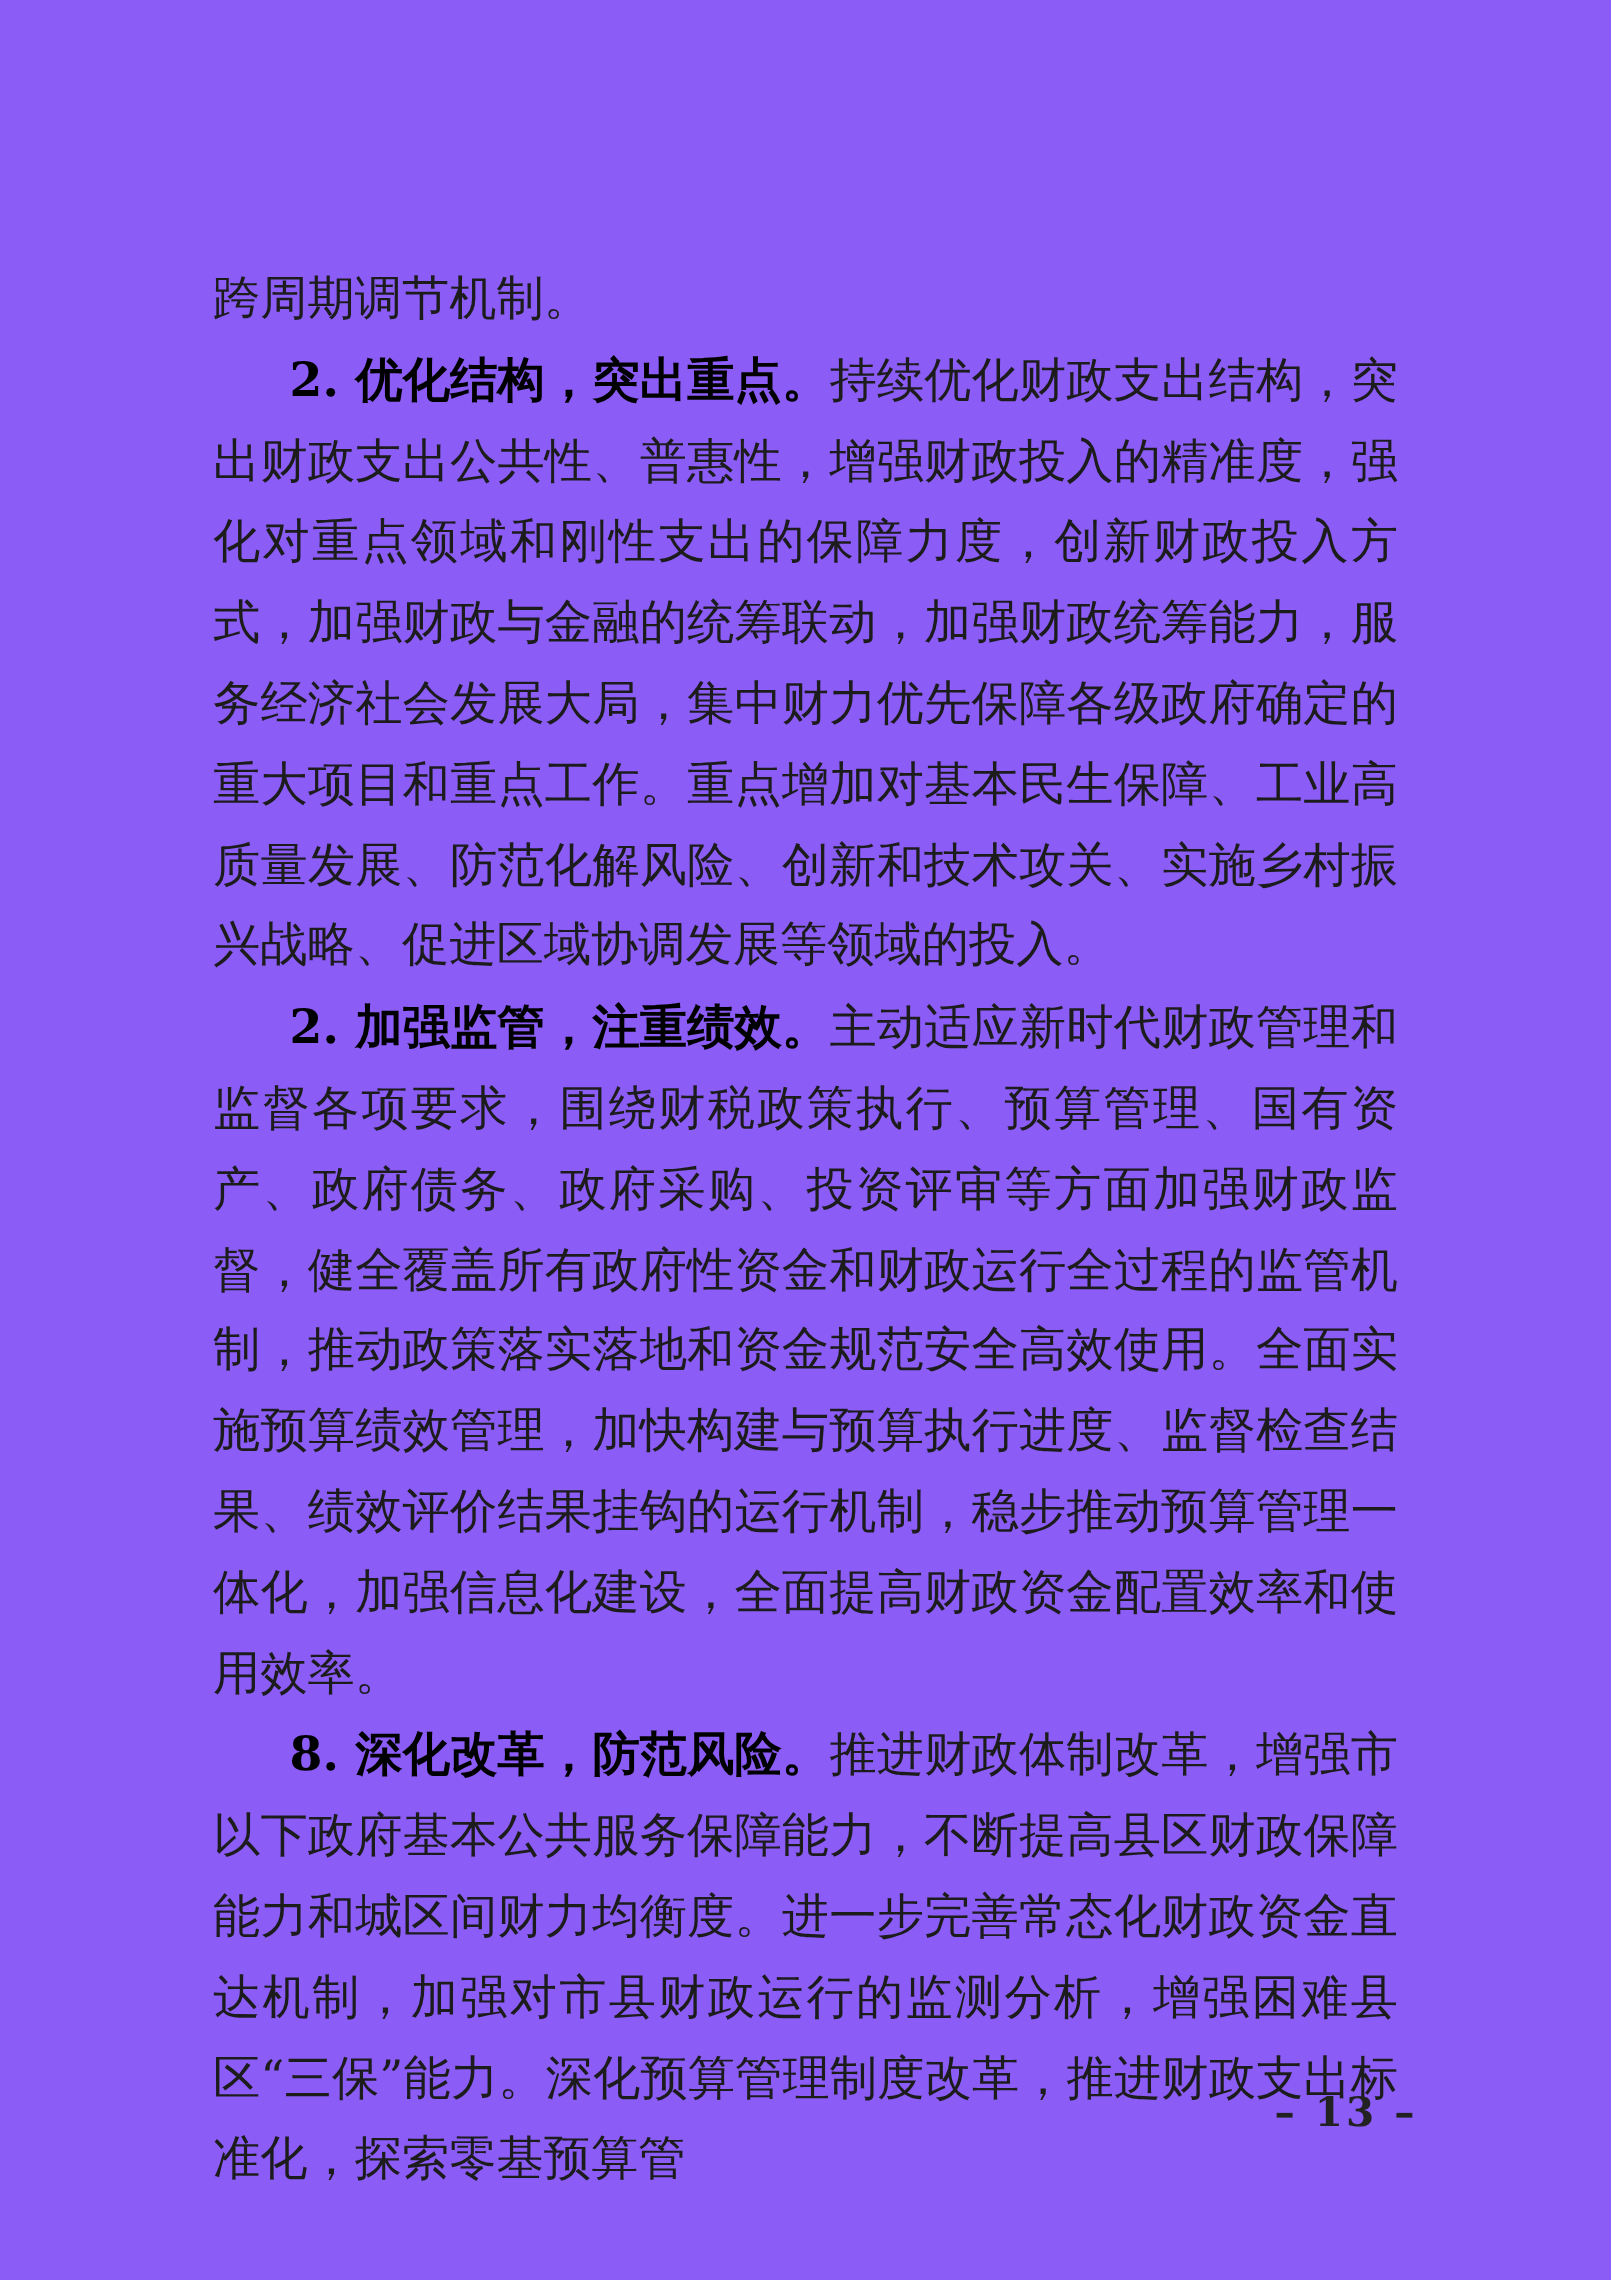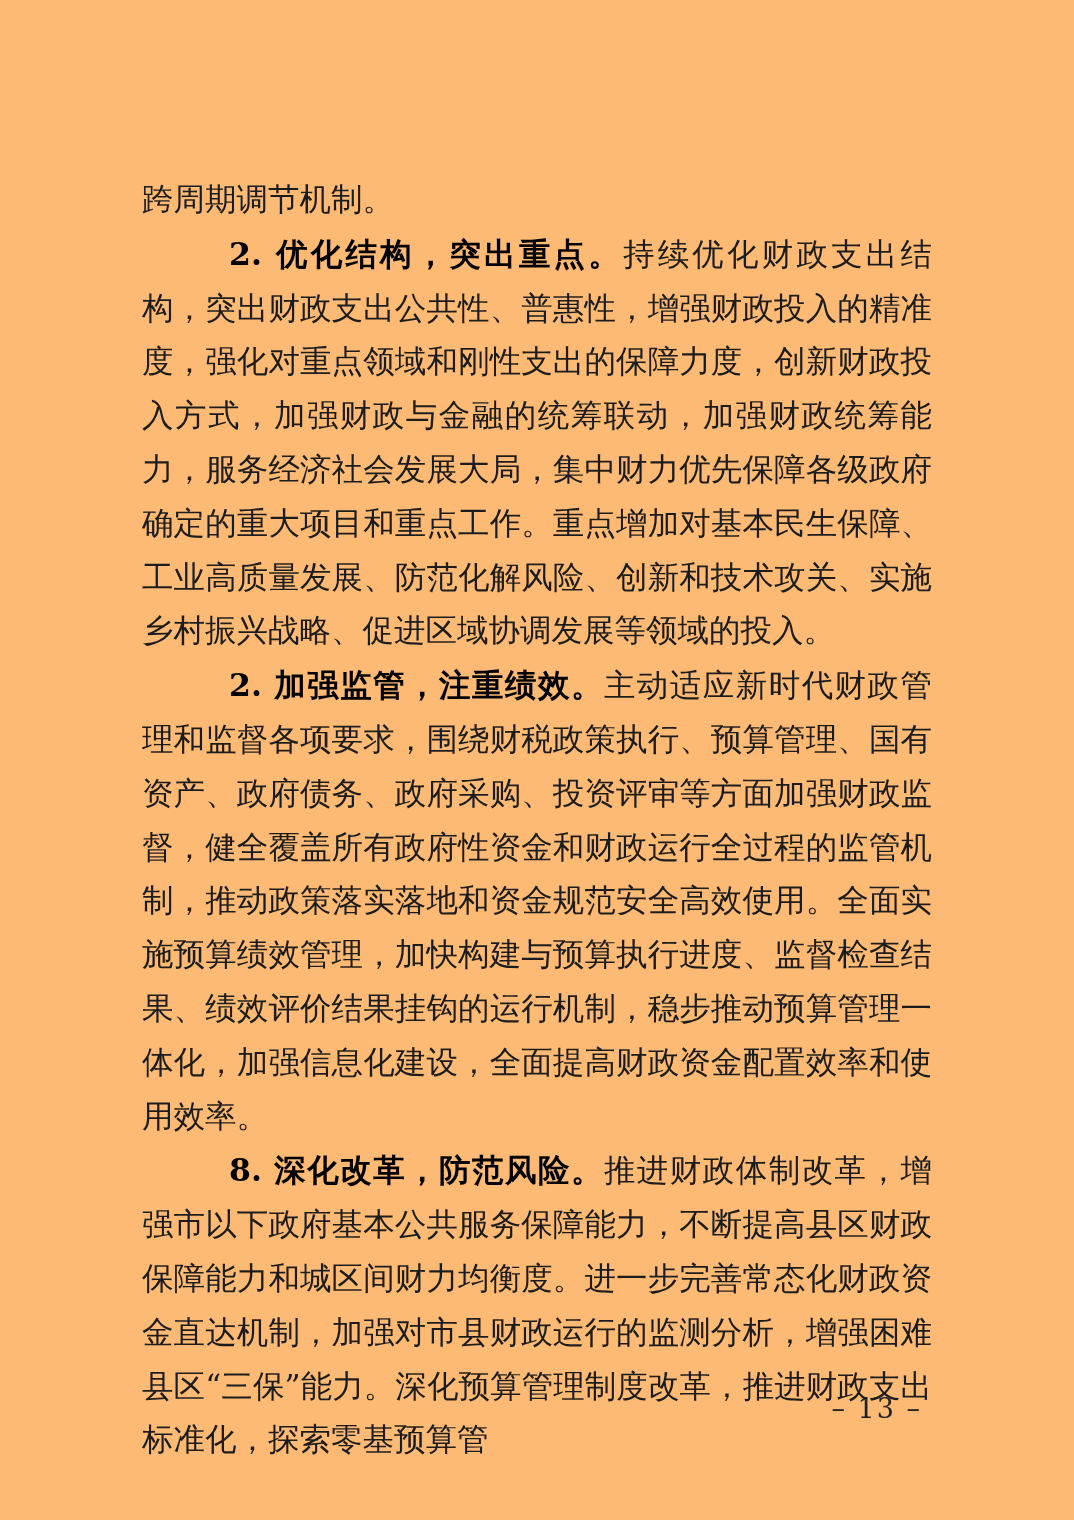--- a/index.html
+++ b/index.html
@@ -4,21 +4,21 @@
 <style>
   html, body {
     margin: 0;
     padding: 0;
     background: #ffffff;
   }
   .page {
     position: relative;
     width: 1074px;
     height: 1520px;
-    background: #fdba74;
+    background: #8b5cf6;
     overflow: hidden;
     font-family: "DejaVu Serif", "Liberation Serif", serif;
   }
   .content {
     position: absolute;
     left: 142px;
     top: 173px;
     width: 790px;
     font-size: 31.5px;
     line-height: 53.8px;
@@ -27,34 +27,34 @@
   }
   .para {
     margin: 0;
   }
   .para.indent {
     text-indent: 51px;
   }
   .para-heading {
     font-weight: bold;
     color: #000000;
-    margin-left: 36px;
   }
   .para-text {
     font-weight: normal;
   }
   .page-footer {
     position: absolute;
     top: 1393px;
-    right: 152px;
+    right: 129px;
     font-size: 27px;
     line-height: 32px;
     color: #222222;
     letter-spacing: 2px;
     font-family: "DejaVu Serif", "Liberation Serif", serif;
+    font-weight: bold;
   }
 </style>
 </head>
 <body>
 
 <div class="page">
   <div class="content">
 
     <p class="para">
       <span class="para-text">跨周期调节机制。</span>

